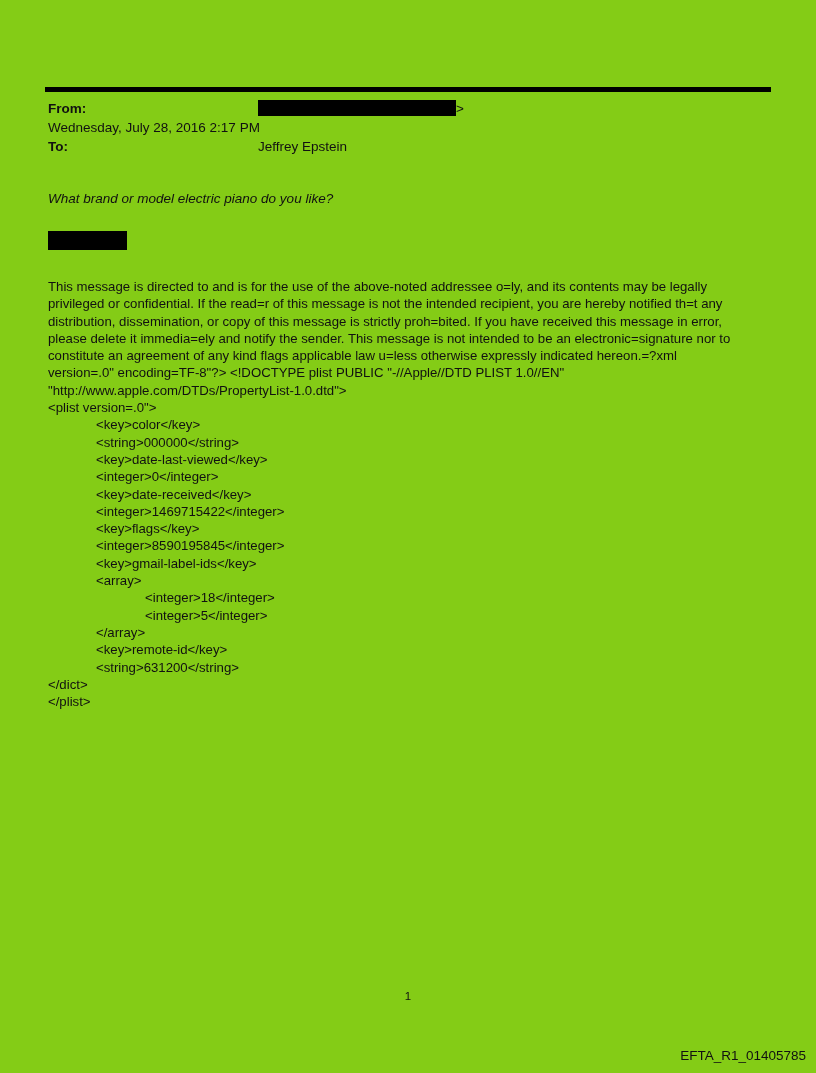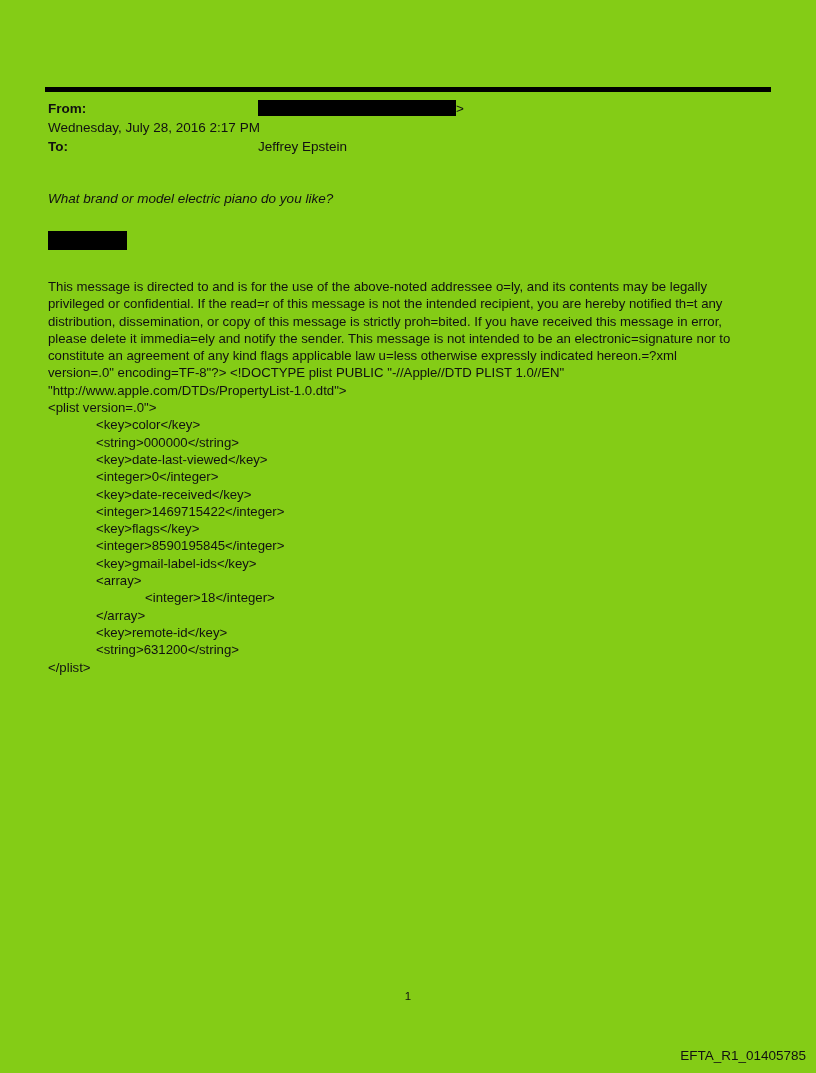--- a/index.html
+++ b/index.html
@@ -69,23 +69,25 @@
     <div class="bl i1">&lt;string&gt;000000&lt;/string&gt;</div>
     <div class="bl i1">&lt;key&gt;date-last-viewed&lt;/key&gt;</div>
     <div class="bl i1">&lt;integer&gt;0&lt;/integer&gt;</div>
     <div class="bl i1">&lt;key&gt;date-received&lt;/key&gt;</div>
     <div class="bl i1">&lt;integer&gt;1469715422&lt;/integer&gt;</div>
     <div class="bl i1">&lt;key&gt;flags&lt;/key&gt;</div>
     <div class="bl i1">&lt;integer&gt;8590195845&lt;/integer&gt;</div>
     <div class="bl i1">&lt;key&gt;gmail-label-ids&lt;/key&gt;</div>
     <div class="bl i1">&lt;array&gt;</div>
     <div class="bl i2">&lt;integer&gt;18&lt;/integer&gt;</div>
+    <div class="bl i2">&lt;integer&gt;5&lt;/integer&gt;</div>
     <div class="bl i1">&lt;/array&gt;</div>
     <div class="bl i1">&lt;key&gt;remote-id&lt;/key&gt;</div>
     <div class="bl i1">&lt;string&gt;631200&lt;/string&gt;</div>
+    <div class="bl i0">&lt;/dict&gt;</div>
     <div class="bl i0">&lt;/plist&gt;</div>
   </div>
 
   <div class="page-number">1</div>
 
   <div class="bates">EFTA_R1_01405785</div>
 
 </div>
 
 </body></html>

